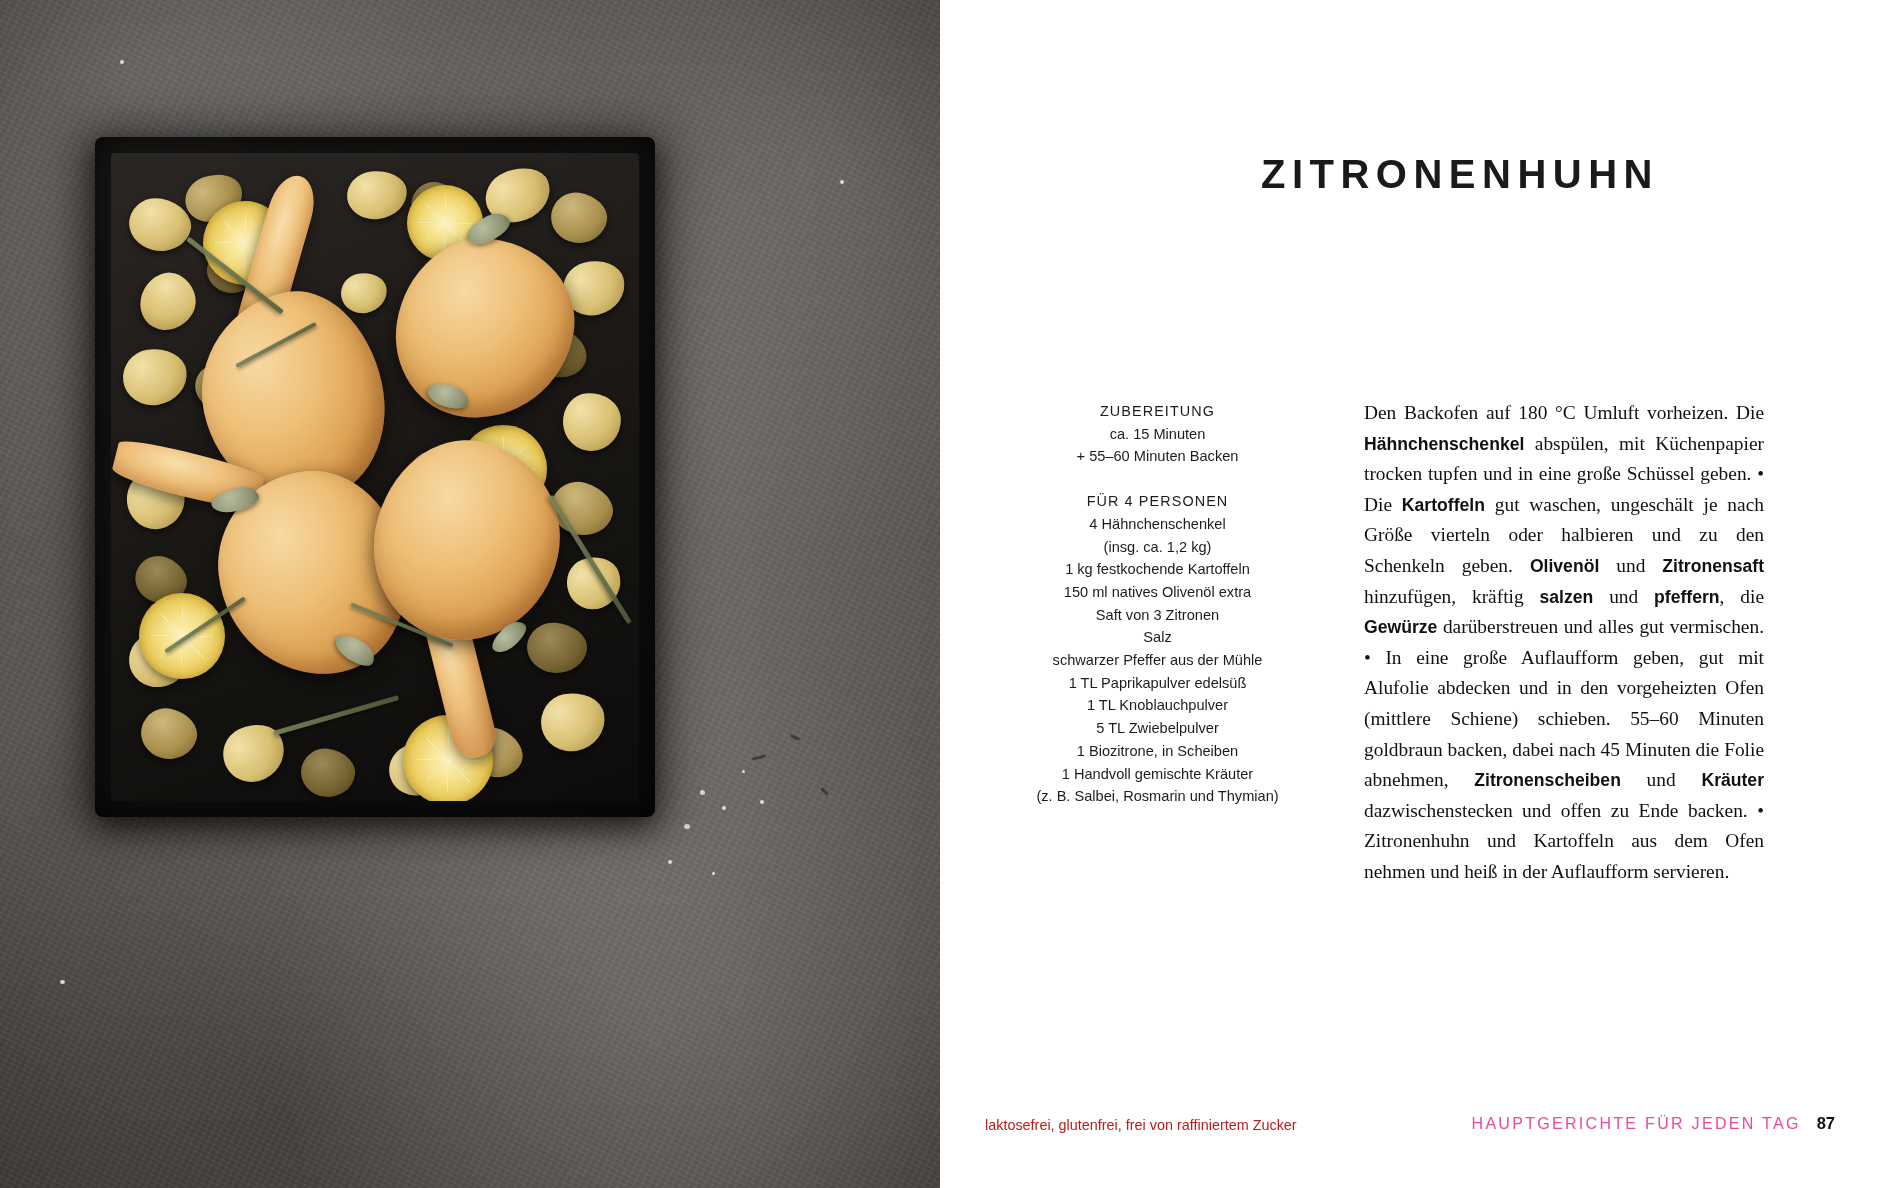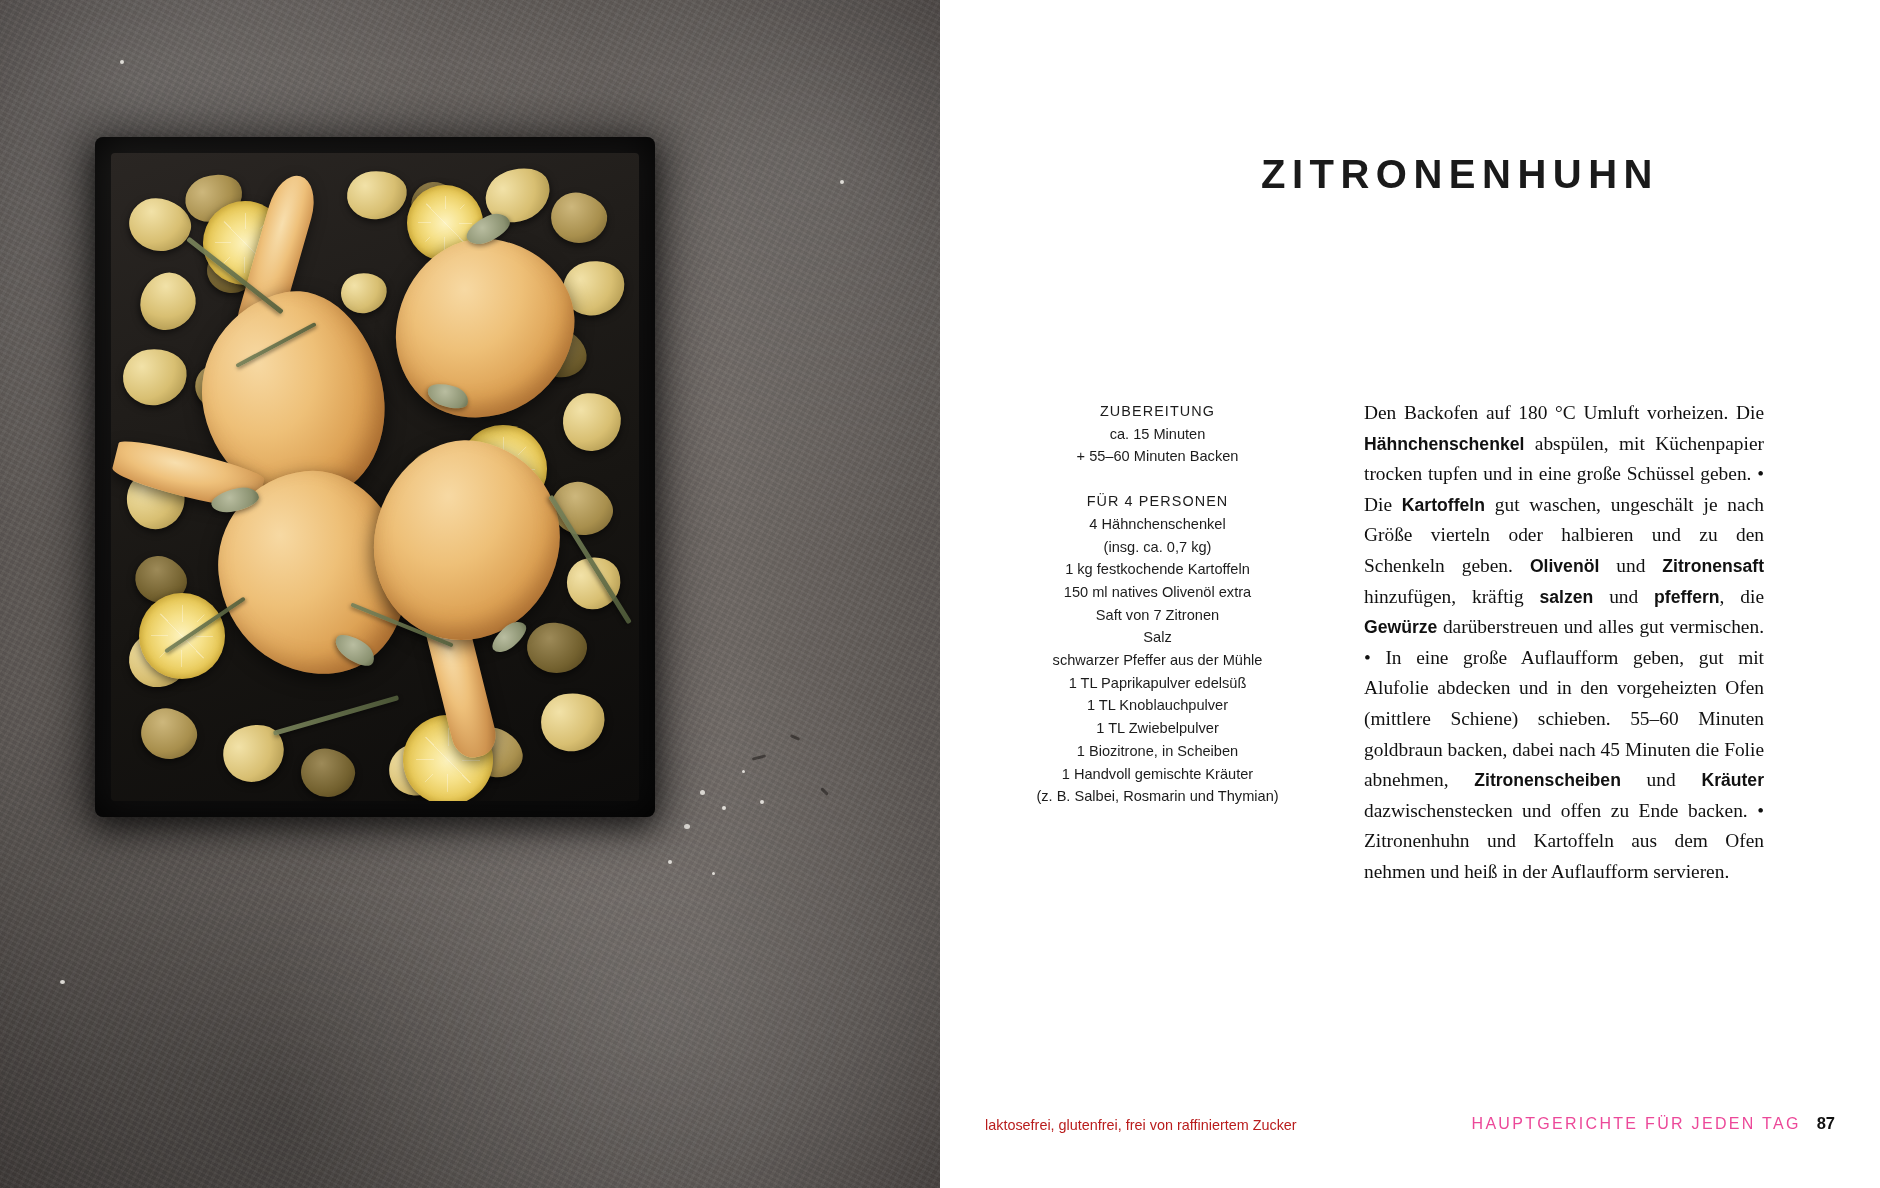--- a/index.html
+++ b/index.html
@@ -334,29 +334,29 @@
 
     <div class="recipe-title">ZITRONENHUHN</div>
 
     <div class="col-left">
       <div class="head">ZUBEREITUNG</div>
       <div>ca. 15 Minuten</div>
       <div>+ 55–60 Minuten Backen</div>
       <div class="gap"></div>
       <div class="head">FÜR 4 PERSONEN</div>
       <div>4 Hähnchenschenkel</div>
-      <div>(insg. ca. 0,7 kg)</div>
+      <div>(insg. ca. 1,2 kg)</div>
       <div>1 kg festkochende Kartoffeln</div>
       <div>150 ml natives Olivenöl extra</div>
-      <div>Saft von 7 Zitronen</div>
+      <div>Saft von 3 Zitronen</div>
       <div>Salz</div>
       <div>schwarzer Pfeffer aus der Mühle</div>
       <div>1 TL Paprikapulver edelsüß</div>
       <div>1 TL Knoblauchpulver</div>
-      <div>1 TL Zwiebelpulver</div>
+      <div>5 TL Zwiebelpulver</div>
       <div>1 Biozitrone, in Scheiben</div>
       <div>1 Handvoll gemischte Kräuter</div>
       <div>(z. B. Salbei, Rosmarin und Thymian)</div>
     </div>
 
     <div class="col-right"><span>Den Backofen auf 180 °C Umluft vorheizen. Die </span><b>Hähnchenschenkel</b><span> abspülen, mit Küchenpapier trocken tupfen und in eine große Schüssel geben.  •  Die </span><b>Kartoffeln</b><span> gut waschen, ungeschält je nach Größe vierteln oder halbieren und zu den Schenkeln geben. </span><b>Olivenöl</b><span> und </span><b>Zitronensaft</b><span> hinzufügen, kräftig </span><b>salzen</b><span> und </span><b>pfeffern</b><span>, die </span><b>Gewürze</b><span> darüberstreuen und alles gut vermischen.  •  In eine große Auflaufform geben, gut mit Alufolie abdecken und in den vorgeheizten Ofen (mittlere Schiene) schieben. 55–60 Minuten goldbraun backen, dabei nach 45 Minuten die Folie abnehmen, </span><b>Zitronenscheiben</b><span> und </span><b>Kräuter</b><span> dazwischenstecken und offen zu Ende backen.  •  Zitronenhuhn und Kartoffeln aus dem Ofen nehmen und heiß in der Auflaufform servieren.</span></div>
 
     <div class="footer-left">laktosefrei, glutenfrei, frei von raffiniertem Zucker</div>
     <div class="footer-right">
       <span class="chapter">HAUPTGERICHTE FÜR JEDEN TAG</span>

